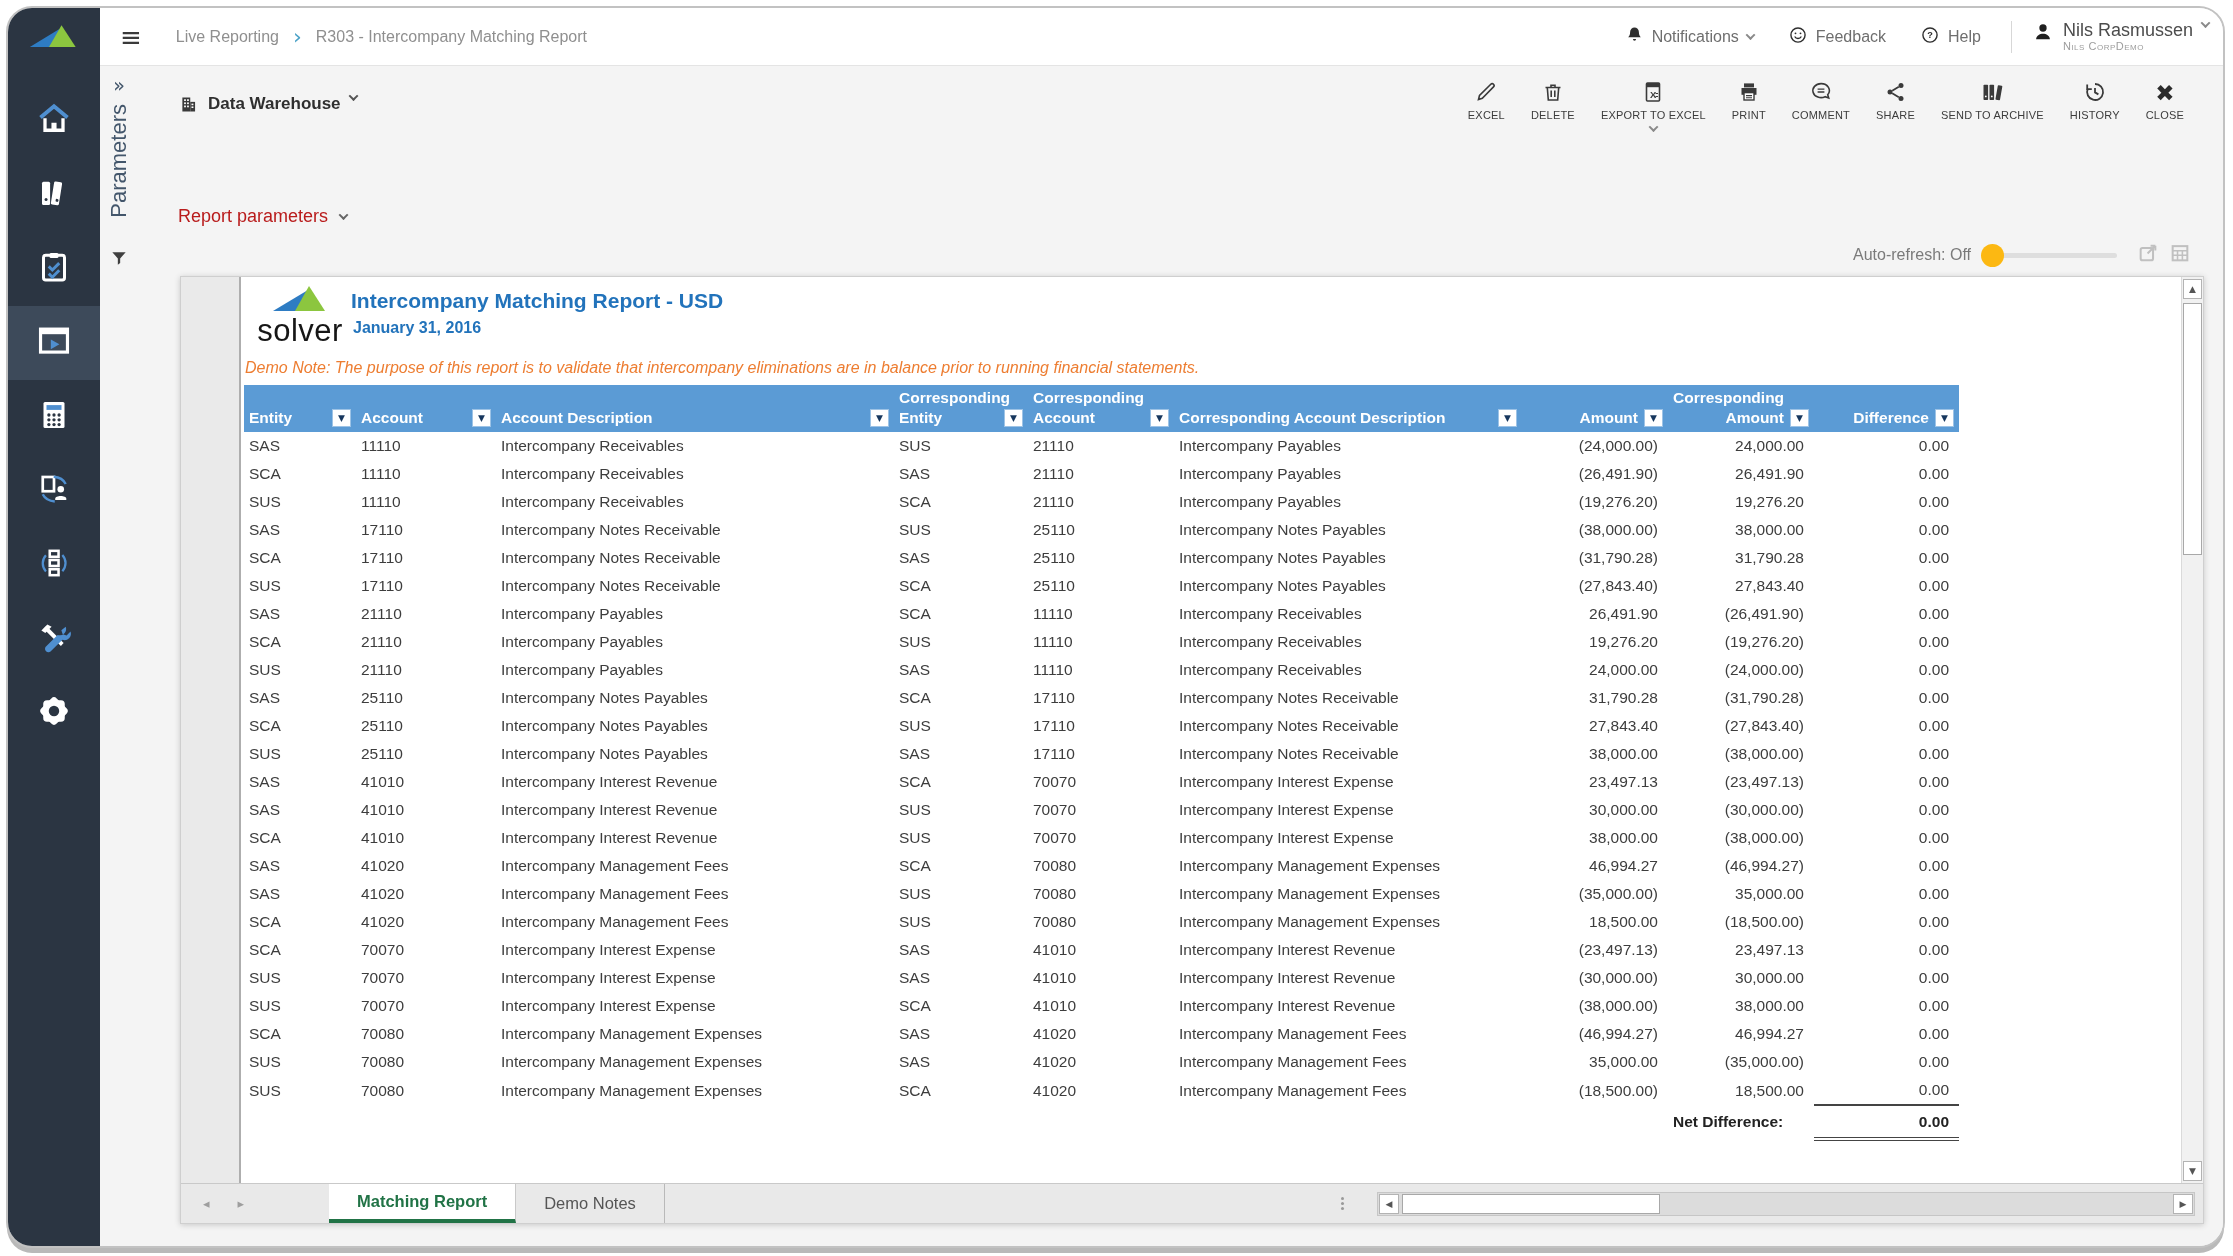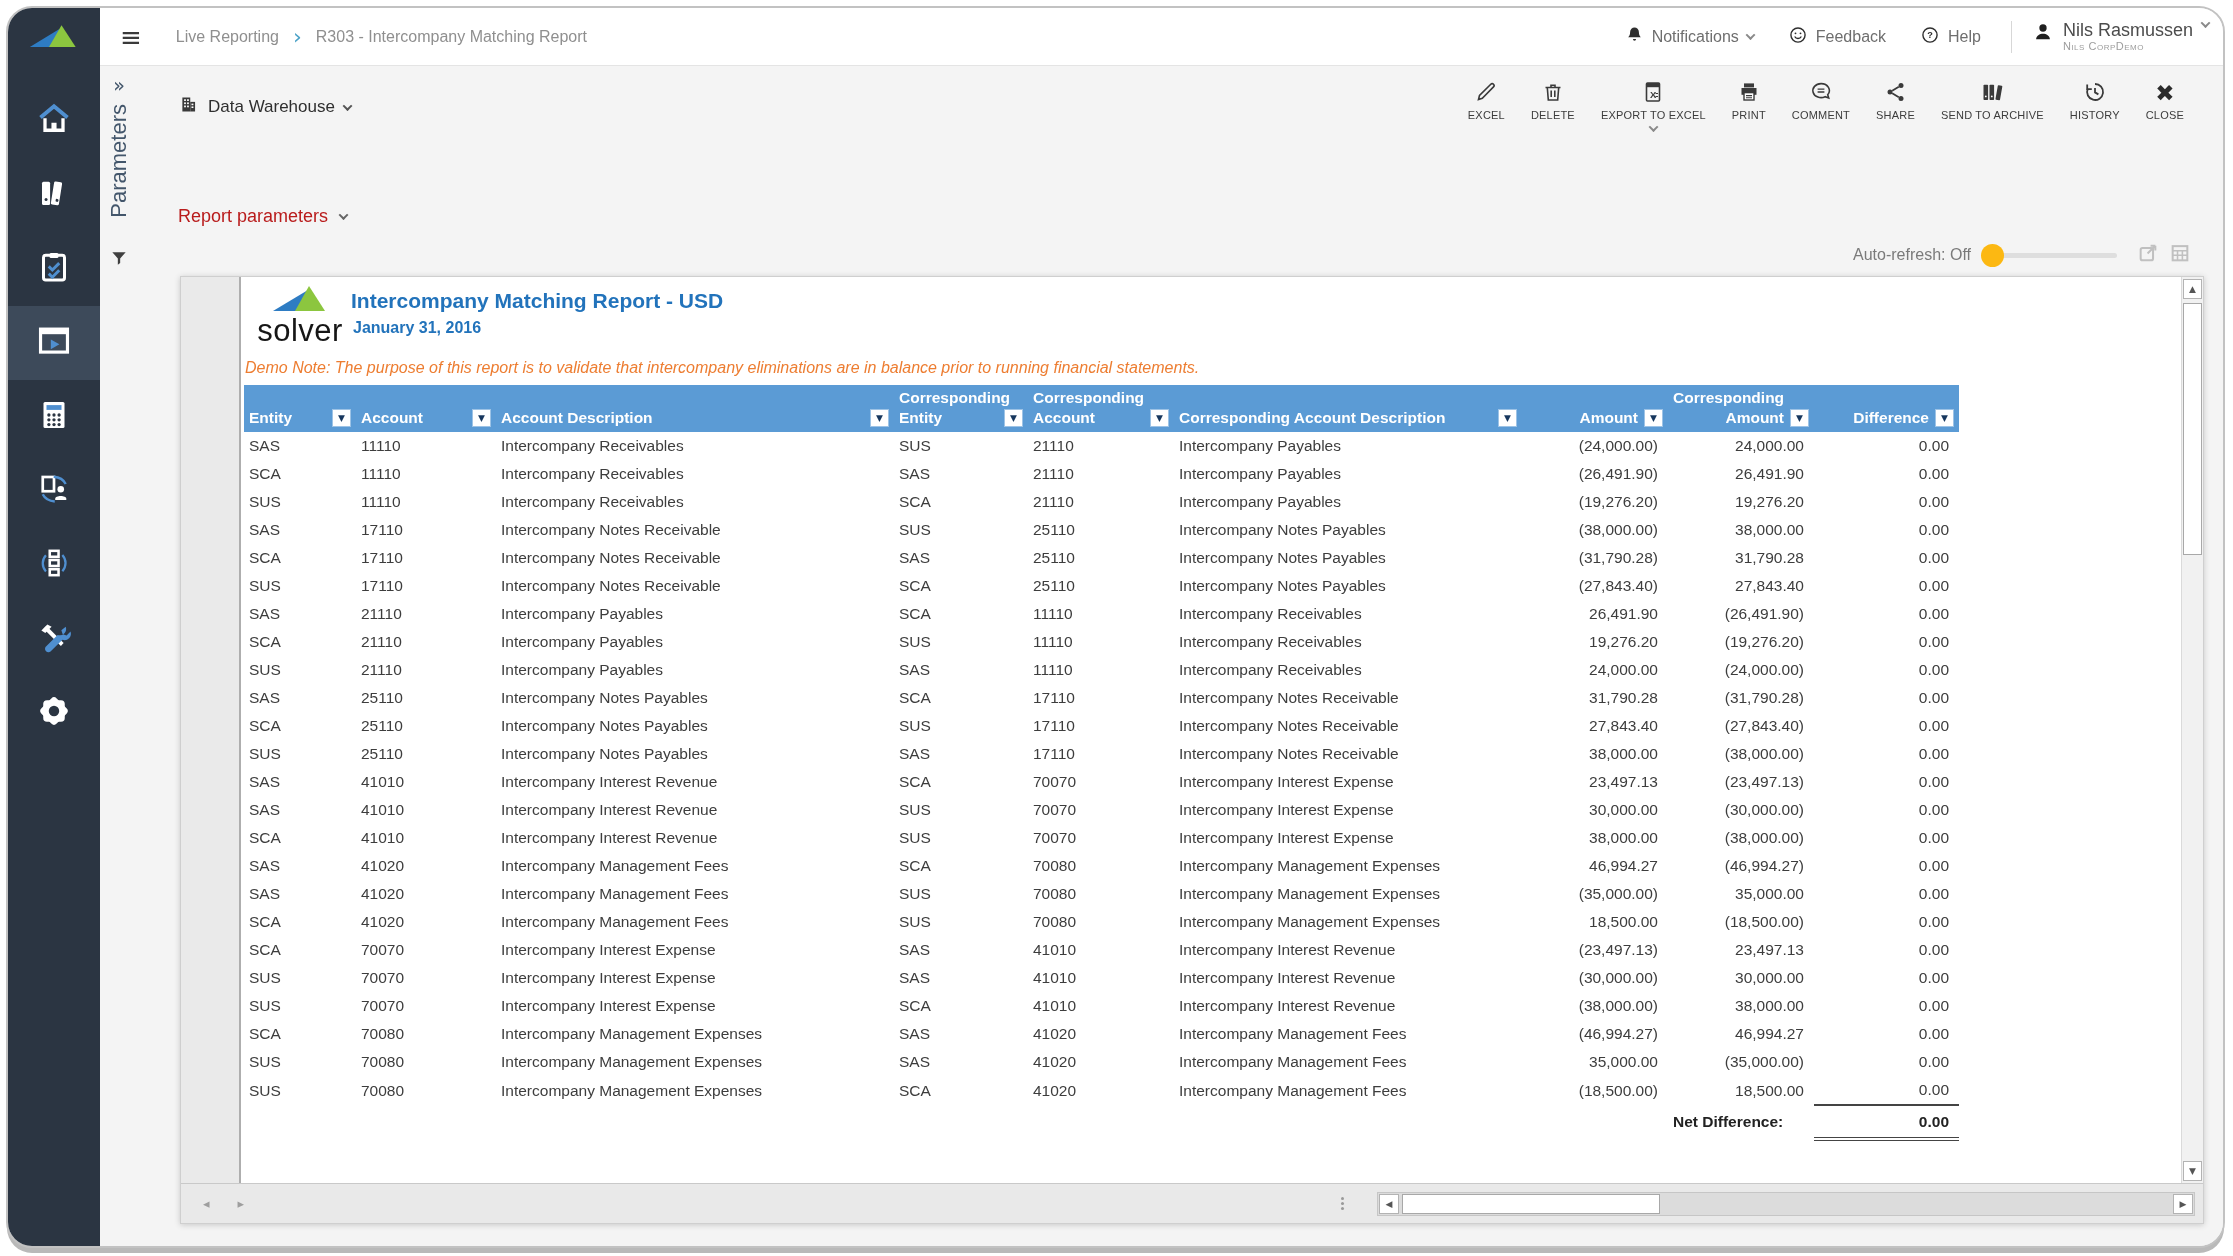--- a/index.html
+++ b/index.html
@@ -33,21 +33,21 @@
   .uorg { font-size:11px; color:#9d9d9d; font-variant:small-caps; letter-spacing:.5px; }
 
   
   .content { position:absolute; left:92px; top:58px; right:0; bottom:0; background:#f4f4f4; }
 
   .param-strip { position:absolute; left:0; top:0; bottom:0; width:38px; display:flex; flex-direction:column; align-items:center; padding-top:8px; color:#43566b; }
   .param-strip .pchev { font-size:19px; cursor:pointer; }
   .vtext { writing-mode:vertical-rl; transform:rotate(180deg); font-size:22px; margin-top:8px; color:#43566b; }
   .funnel { margin-top:30px; cursor:pointer; }
 
-  .source-btn { position:absolute; left:78px; top:28px; display:flex; align-items:center; gap:9px; font-size:17px; color:#2f2f2f; cursor:pointer; }
+  .source-btn { position:absolute; left:78px; top:28px; display:flex; gap:9px; font-size:17px; color:#2f2f2f; cursor:pointer;font-weight:bold; }
   .source-btn .chev { border-color:#555; }
 
   .actions { position:absolute; right:26px; top:8px; display:flex; align-items:flex-start; }
   .action { display:flex; flex-direction:column; align-items:center; padding:0 13px; cursor:pointer; color:#3a3a3a; }
   .action .ic { height:30px; display:flex; align-items:flex-end; justify-content:center; }
   .action .lbl { font-size:11px; letter-spacing:.2px; margin-top:5px; color:#3c3c3c; white-space:nowrap; }
   .action .sub-chev { margin-top:4px; }
   .close-x { font-size:23px; font-weight:bold; color:#2b2b2b; line-height:22px; }
 
   .report-params { position:absolute; left:78px; top:128px; display:flex; align-items:center; gap:12px; font-size:18px; color:#b91c1c; cursor:pointer;margin-top:12px; }
@@ -771,20 +771,24 @@
         <span class="sbtn glyph" style="top:2px">▲</span>
         <span class="vthumb"></span>
         <span class="sbtn glyph" style="bottom:2px">▼</span>
       </div>
 
       <div class="tabbar">
         <div class="tab-nav glyph">
           <span>◂</span>
           <span>▸</span>
         </div>
+        <div class="tabs">
+          <div class="tab active">Matching Report</div>
+          <div class="tab">Demo Notes</div>
+        </div>
         <span class="dots"></span>
         <div class="hscroll">
           <span class="hbtn glyph" style="left:1px">◀</span>
           <span class="hthumb"></span>
           <span class="hbtn glyph" style="right:1px">▶</span>
         </div>
       </div>
     </div>
   </div>
 </div>

